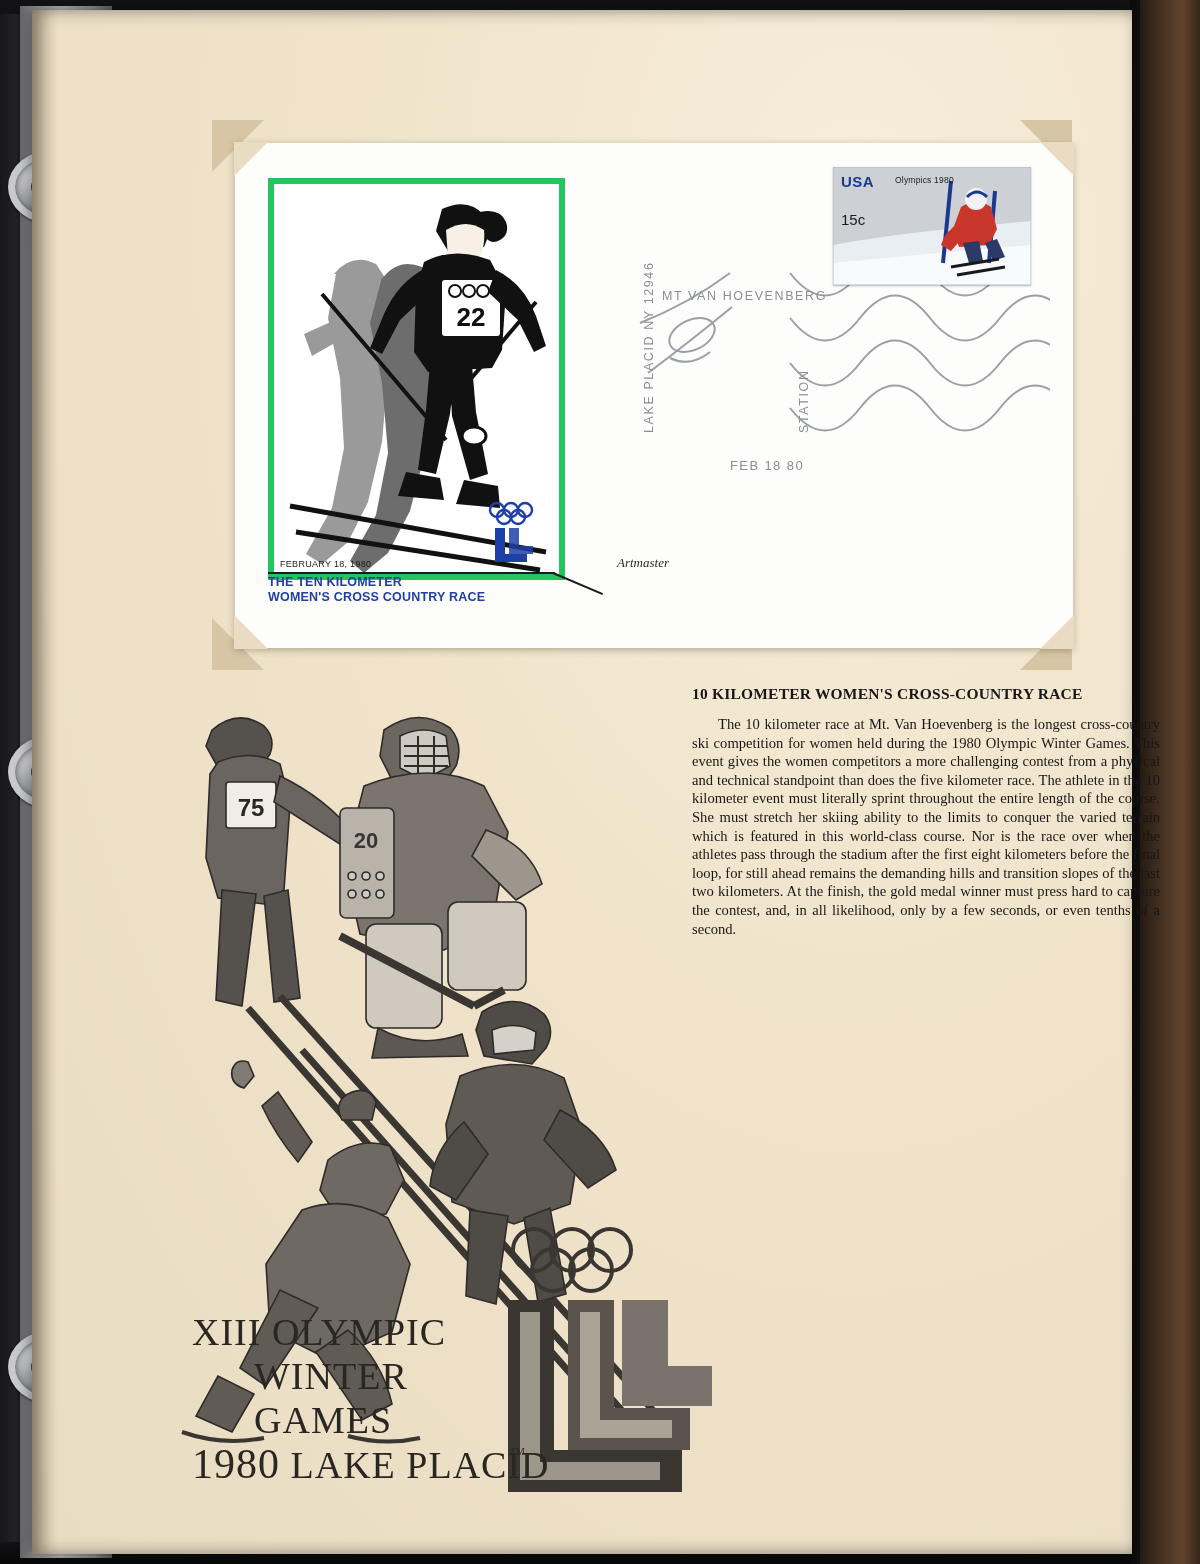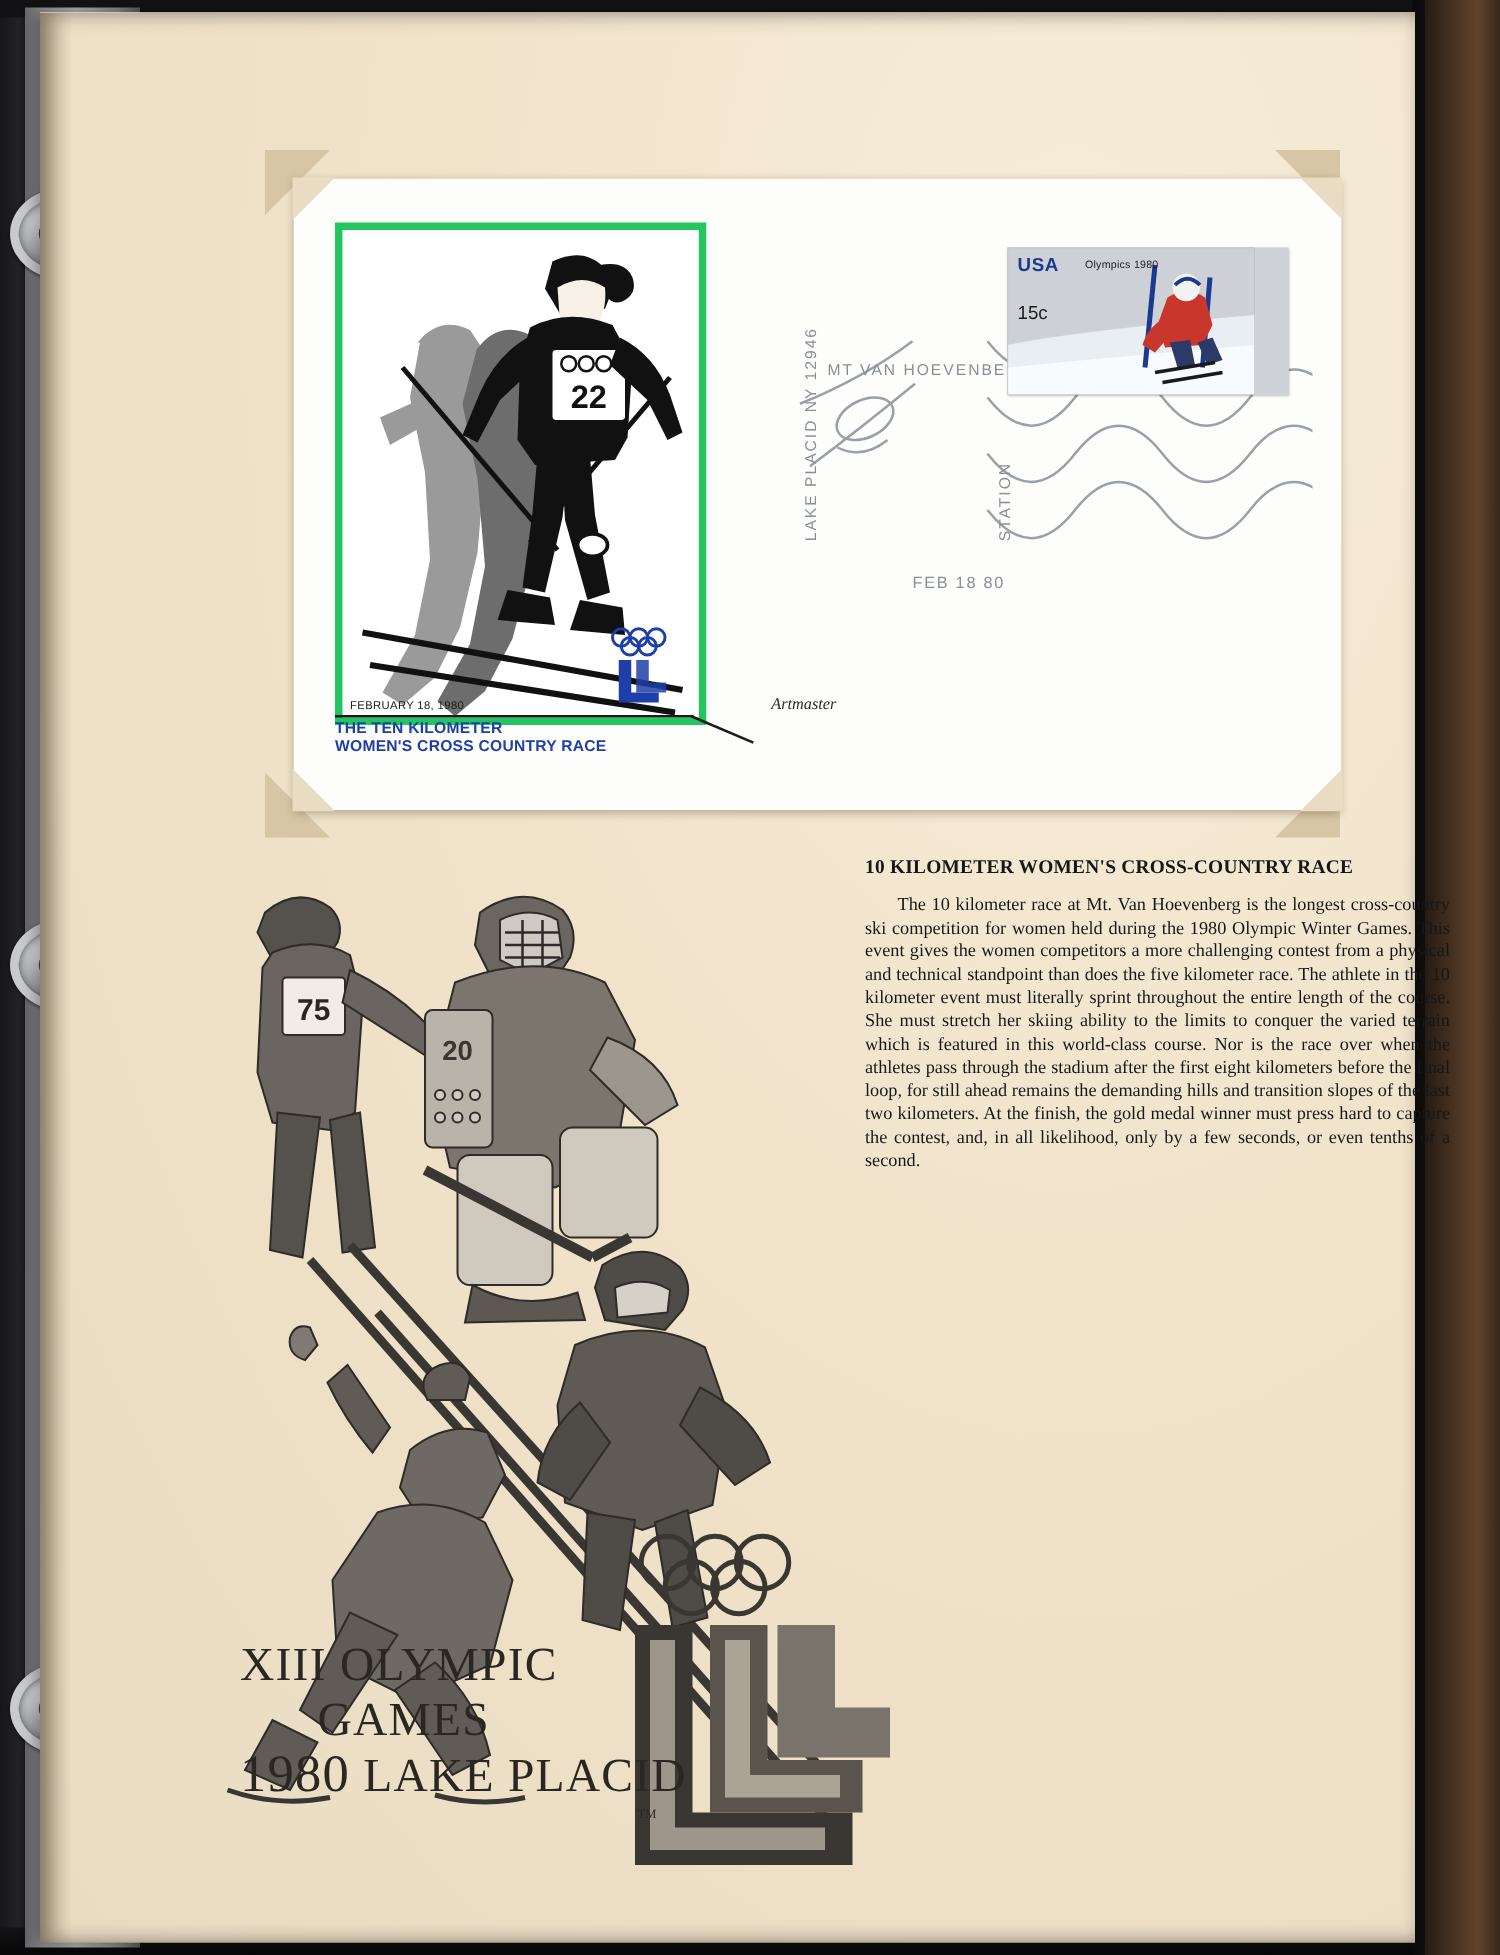--- a/index.html
+++ b/index.html
@@ -146,21 +146,21 @@
   }
   .cancel .vert{
     position:absolute;transform:rotate(-90deg);transform-origin:left top;
     font-size:12.5px;color:#8a8f94;letter-spacing:1.6px;white-space:nowrap;
   }
   .cancel .datetext{
     position:absolute;left:110px;top:195px;font-size:13px;color:#8a8f94;letter-spacing:1.4px;
   }
   
   .stamp{
-    position:absolute;right:42px;top:55px;width:225px;height:118px;
+    position:absolute;right:42px;top:24px;width:198px;height:118px;
     background:#cfd2d6;
     box-shadow:0 1px 2px rgba(0,0,0,.3);
   }
   .stamp .usa{
     position:absolute;left:8px;top:6px;font-size:15px;font-weight:bold;color:#1b3a8f;
     font-family:"Liberation Sans", sans-serif;letter-spacing:.5px;
   }
   .stamp .olympics{
     position:absolute;left:62px;top:8px;font-size:8.5px;color:#1b1b1b;letter-spacing:.2px;
   }
@@ -465,20 +465,21 @@
         <path d="M428 622 h20 v108 h72 v18 H428 z" opacity=".55"></path>
       </g>
     </svg>
   </div>
 
   <div class="poster-title">
     <div class="pt-line nowrap">
       <span>XIII</span>
       <span>OLYMPIC</span>
     </div>
+    <div class="pt-line" style="margin-left:62px;">WINTER</div>
     <div class="pt-line" style="margin-left:62px;">GAMES</div>
     <div class="pt-line nowrap">
       <span class="big">1980</span>
       <span>LAKE PLACID</span>
     </div>
     <span class="tm" style="position:absolute;left:318px;top:136px;">TM</span>
   </div>
 
 </div>
 

